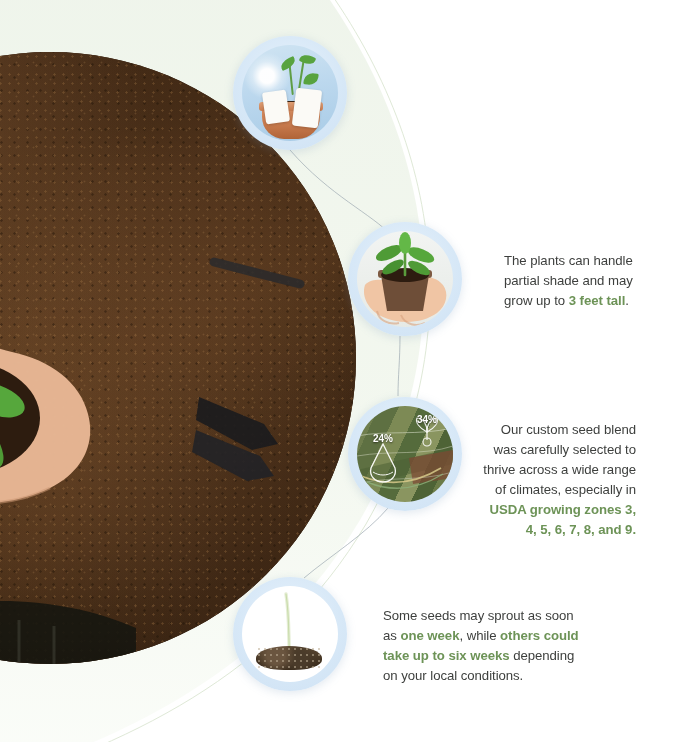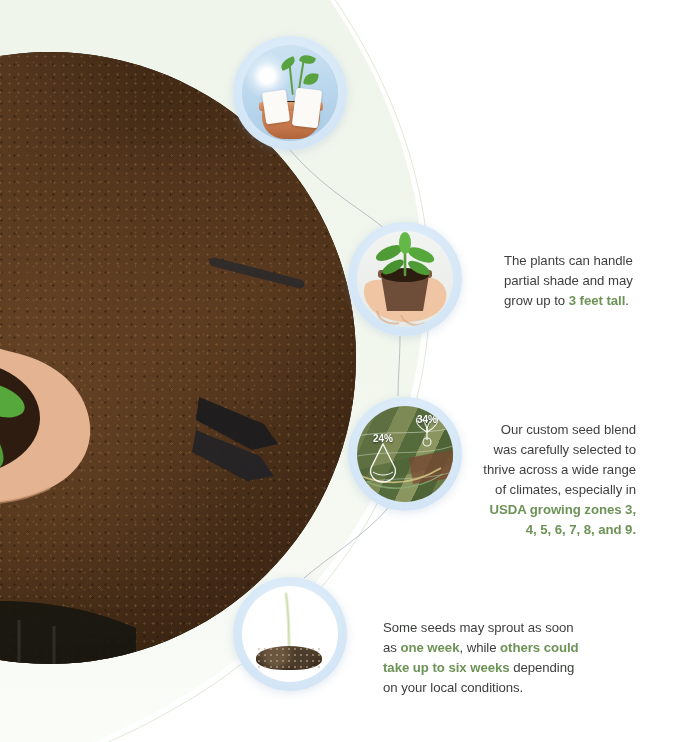--- a/index.html
+++ b/index.html
@@ -198,21 +198,21 @@
     font-family: "Liberation Sans", sans-serif;
     font-size: 13.2px;
     line-height: 1.52;
     letter-spacing: -0.05px;
   }
   .txt b { color: #6d9357; font-weight: 700; }
 
   .t1 { left: 386px; top: 75px;  width: 200px; }
   .t2 { left: 504px; top: 251px; width: 150px; }
   .t3 { left: 476px; top: 420px; width: 160px; text-align: right; }
-  .t4 { left: 383px; top: 606px; width: 208px; margin-top: 12px; }
+  .t4 { left: 383px; top: 606px; width: 208px; }
 </style>
 </head>
 <body>
 
 <div id="stage">
 
   <svg class="arc-layer" width="679" height="742" viewBox="0 0 679 742">
     <defs>
       <linearGradient id="gArc" x1="0" y1="0" x2="0" y2="1">
         <stop offset="0%" stop-color="#eef4ea"></stop>

